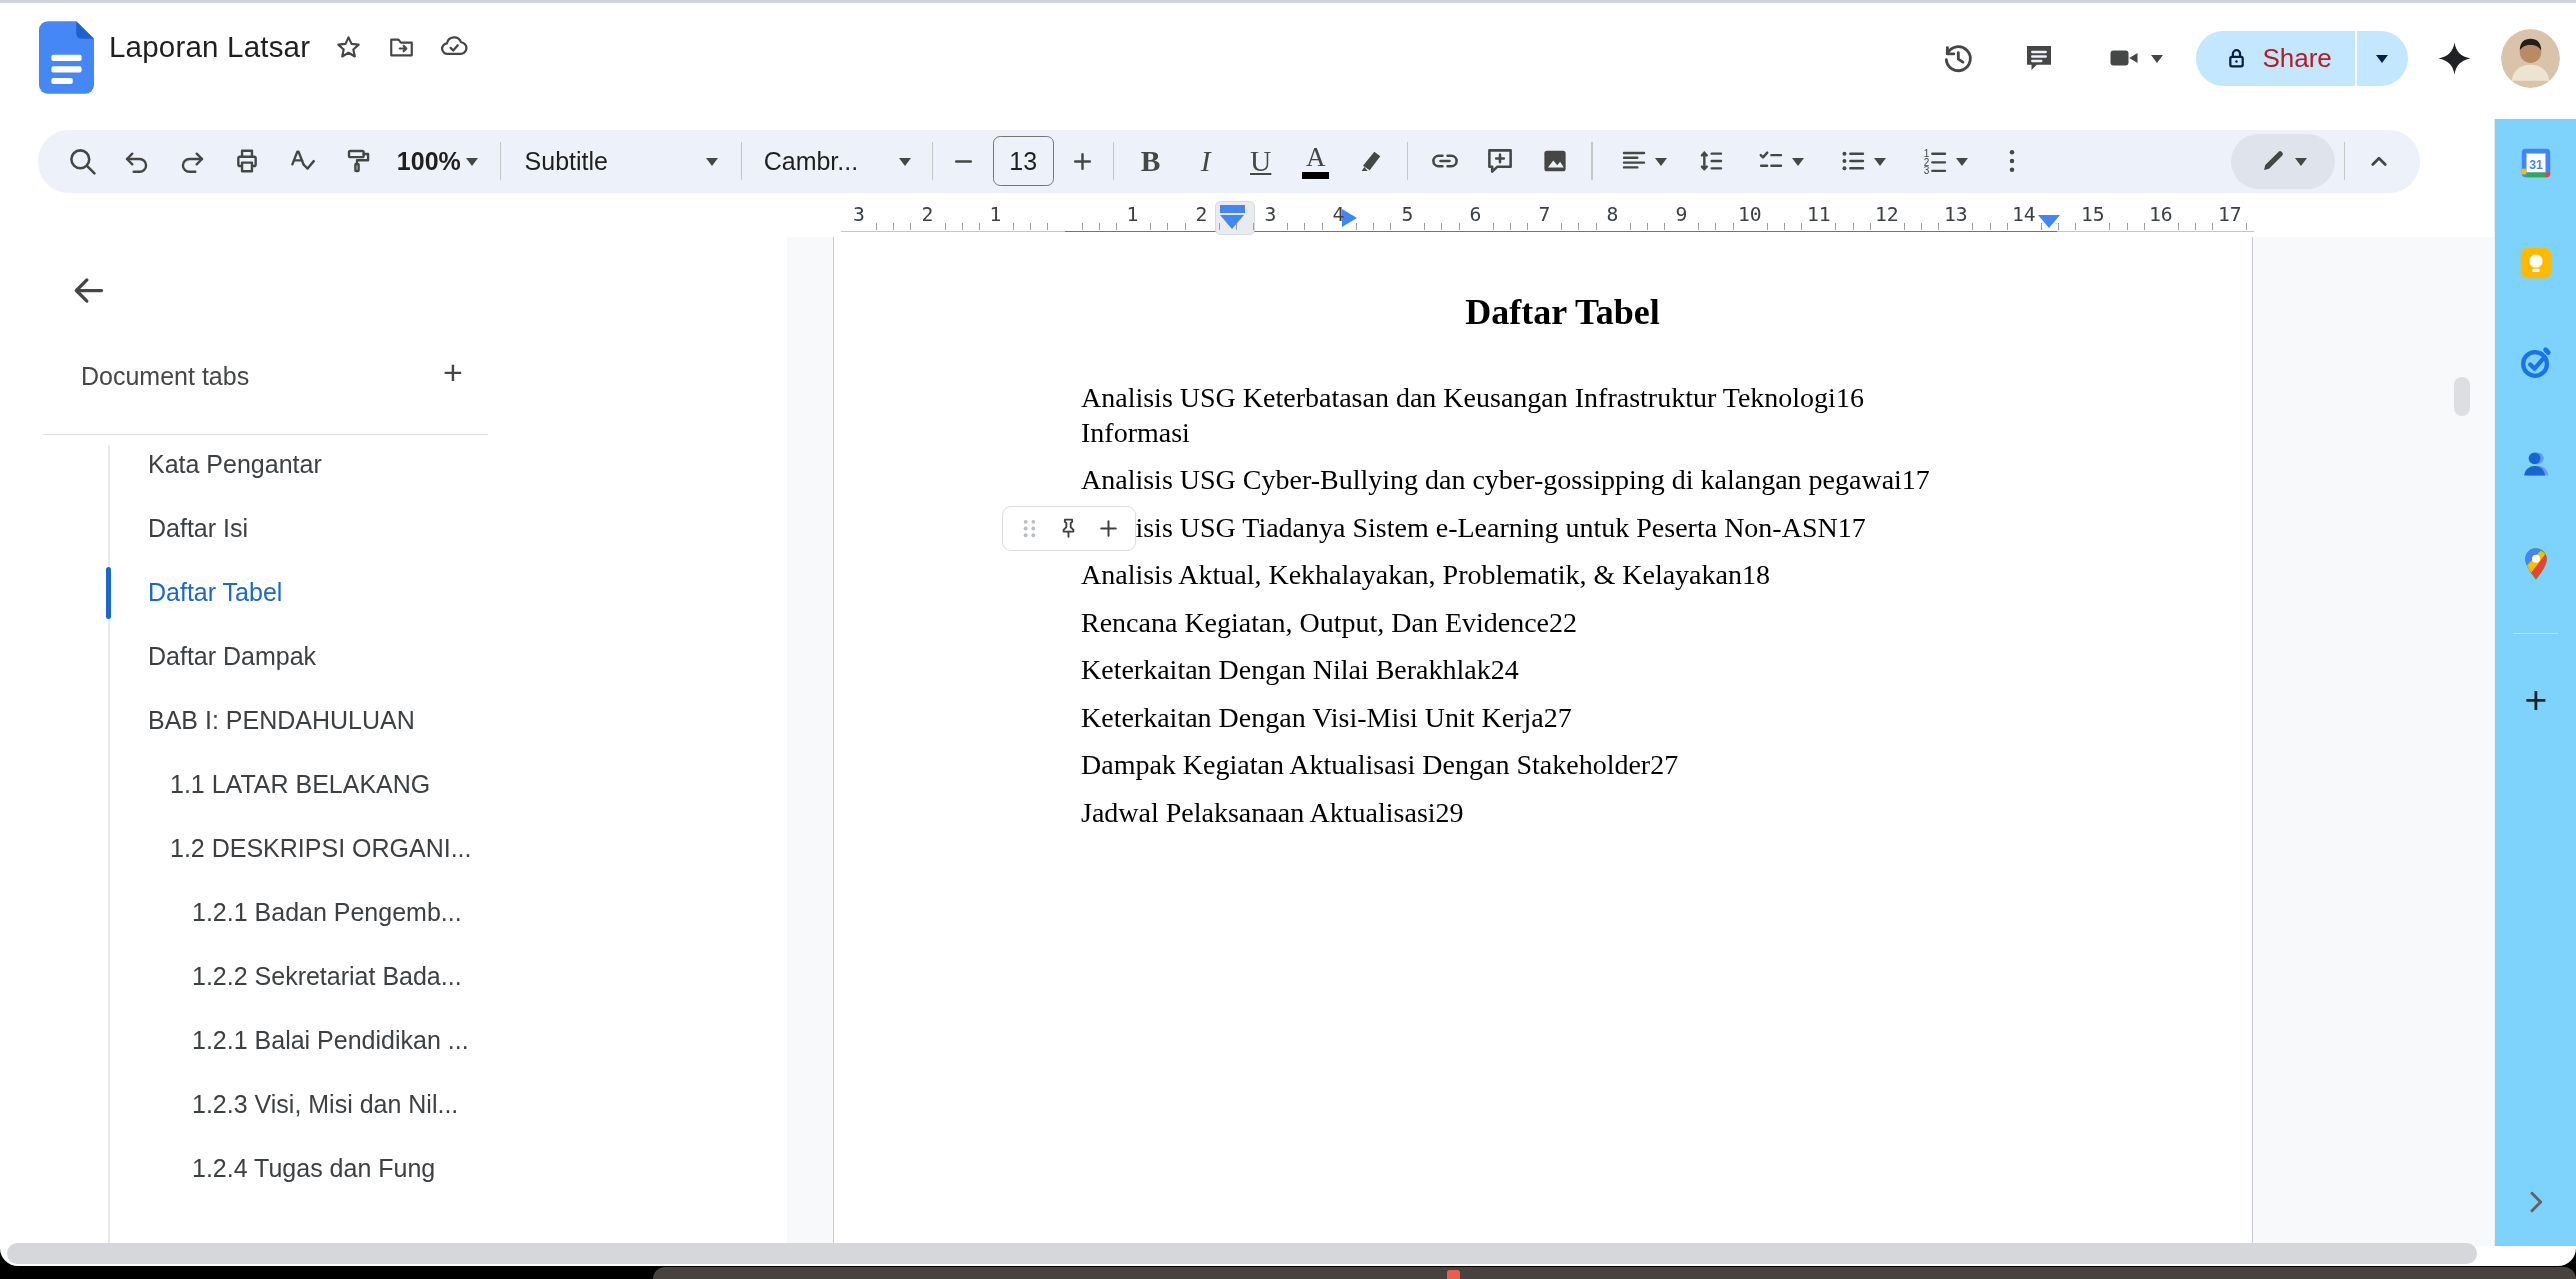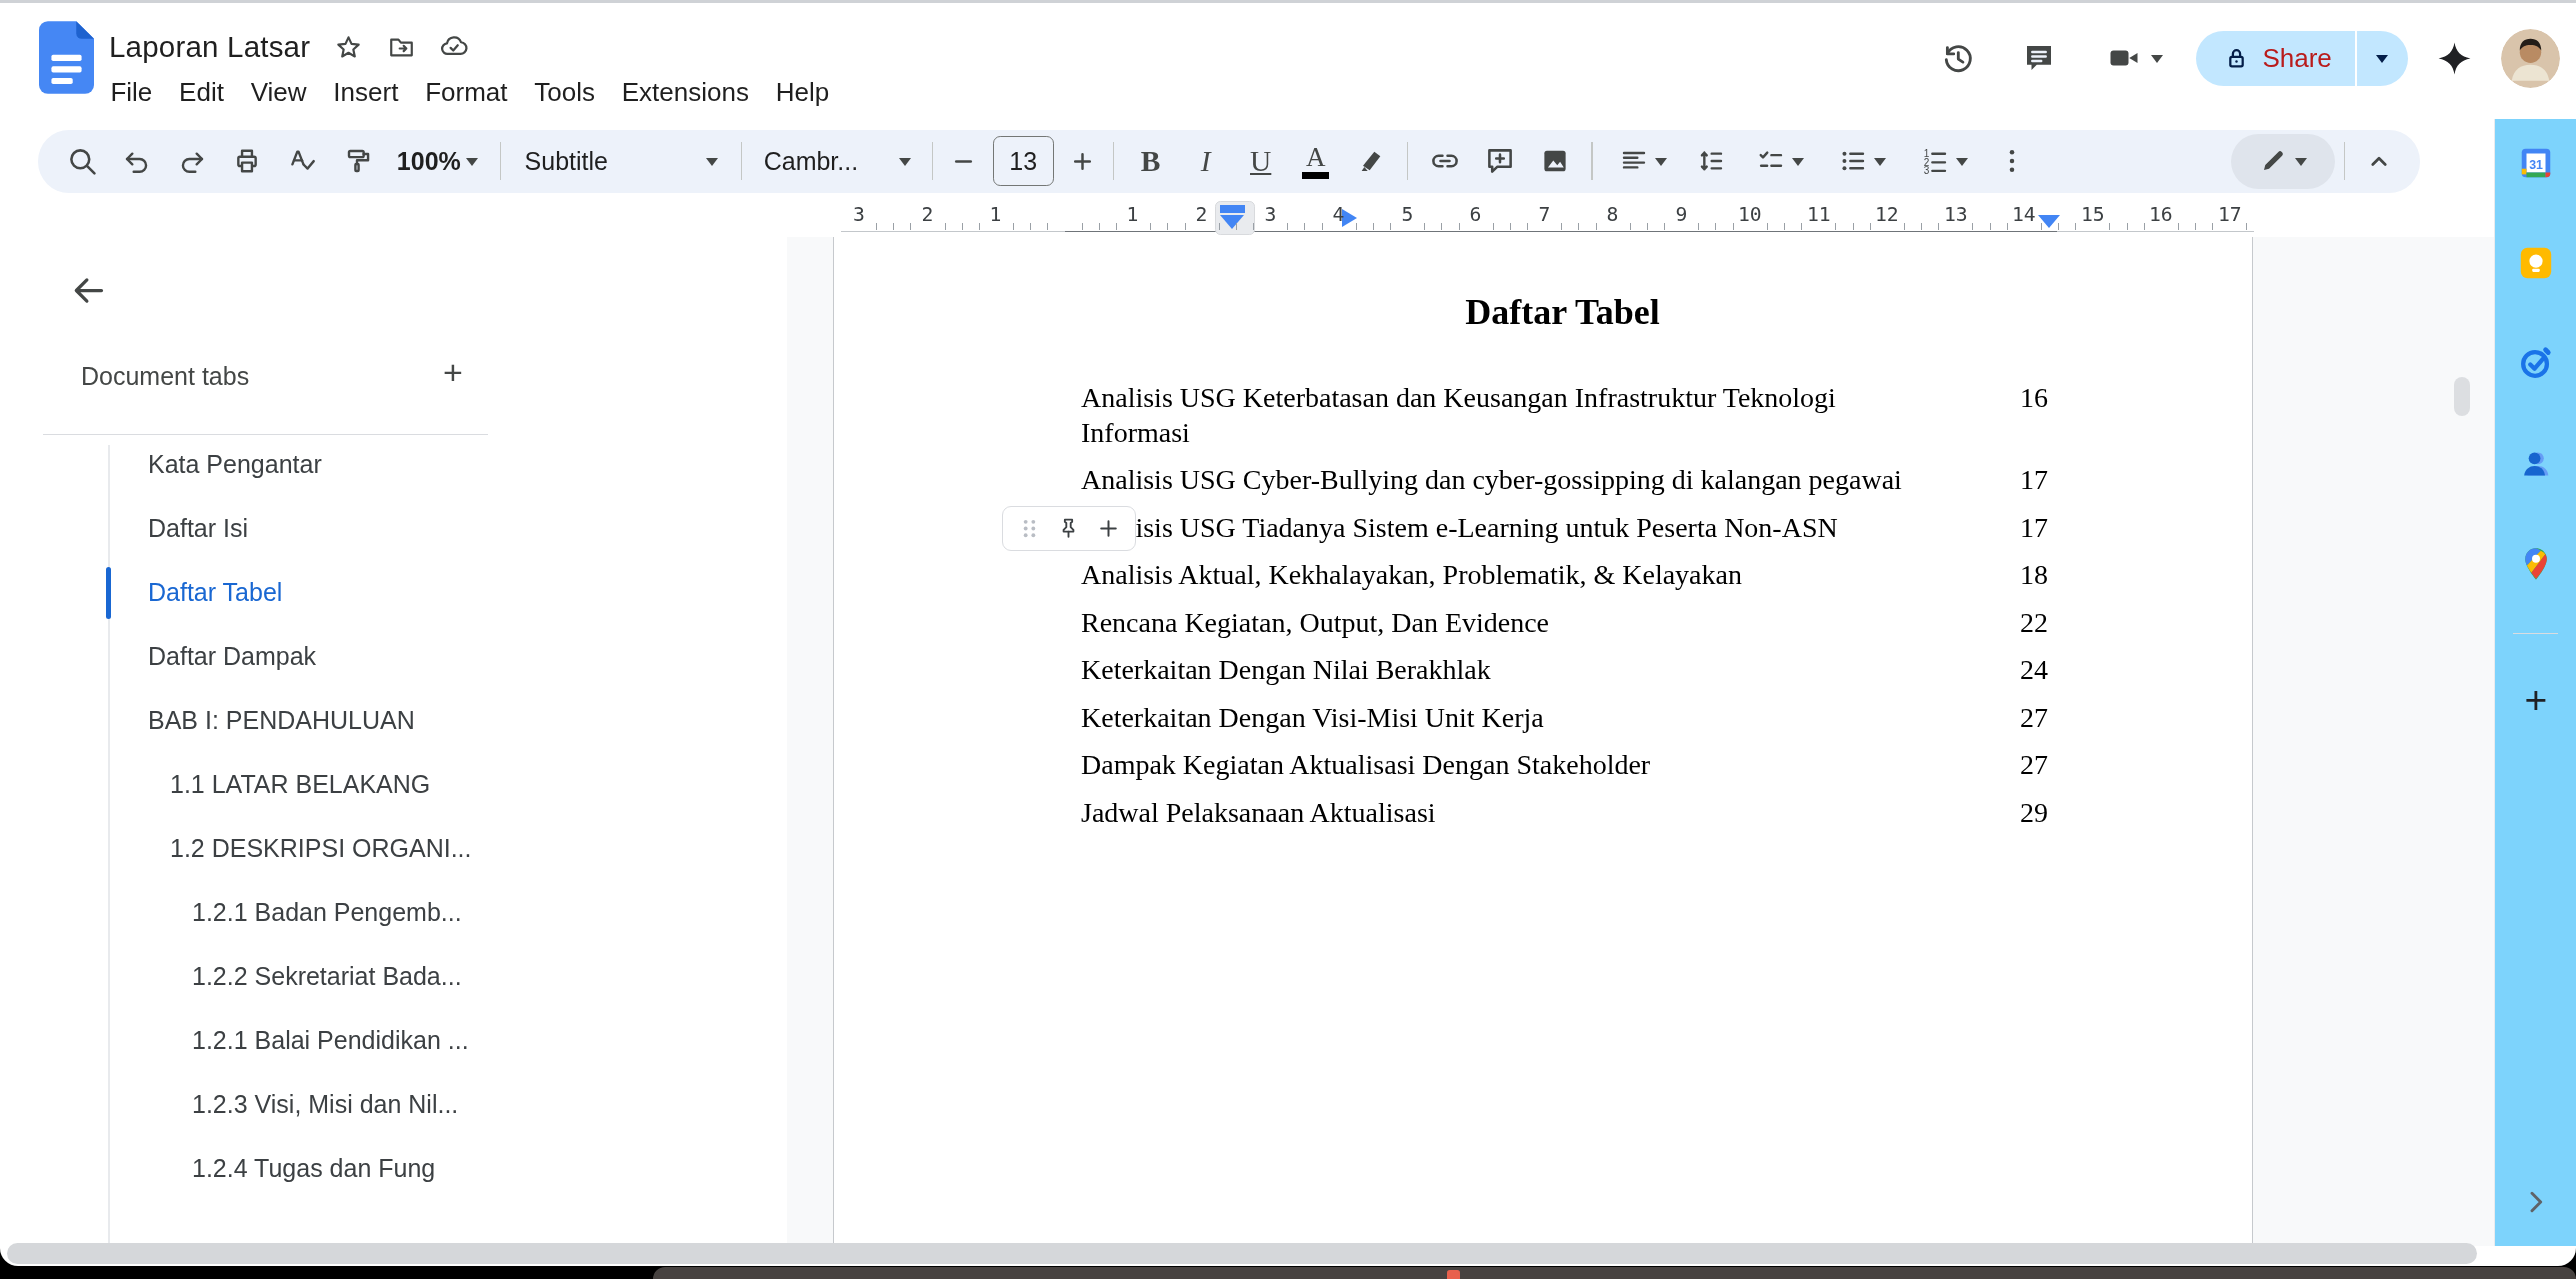--- a/index.html
+++ b/index.html
@@ -63,21 +63,21 @@
   .sb-item.lv1{padding-left:170px;}
   .sb-item.lv2{padding-left:192px;}
   .sb-item.active .sb-label{color:#1967d2;}
   .sb-item.active::before{content:"";position:absolute;left:106px;top:6.3px;width:5.4px;height:52px;border-radius:2.7px;background:#1967d2;}
 
   
   #canvas{left:787px;top:234px;width:1789px;height:1009px;background:#f8f9fa;}
   #page{position:absolute;left:46px;top:0;width:1418px;height:1009px;background:#fff;border-left:1.8px solid #c6c9cd;border-right:1.8px solid #c6c9cd;}
   #doc-heading{position:absolute;left:232px;top:54px;width:993px;text-align:center;font-family:"Liberation Serif",serif;font-weight:700;font-size:36px;color:#000;}
   #toc{position:absolute;left:247px;top:143px;width:967px;font-family:"Liberation Serif",serif;font-size:28px;color:#000;}
-  .toc-row{display:flex;justify-content:space-between;align-items:flex-start;margin-bottom:12.5px;line-height:35px;}
+  .toc-row{display:flex;align-items:flex-start;margin-bottom:12.5px;line-height:35px;}
   .toc-text{white-space:nowrap;}
   .toc-page{text-align:right;}
   #hover-pill{position:absolute;left:168px;top:269px;width:118px;height:43px;background:#fff;border:1.3px solid #dadce0;border-radius:9px;display:flex;align-items:center;justify-content:space-around;padding:0 7.2px;}
   #doc-scrollthumb{position:absolute;left:1667px;top:140px;width:16px;height:39px;background:#dcdee1;border-radius:8px;}
 
   
   #rail{right:0;top:116px;width:81px;height:1127px;background:#7dd3fc;border-left:0.9px solid #e9ebee;}
   .rail-btn{position:absolute;left:21.5px;width:39px;height:39px;display:flex;align-items:center;justify-content:center;}
   #rail-div{position:absolute;left:18px;top:514px;width:45px;height:1.3px;background:#dadce0;}
   #rail-plus{top:562px;font-size:39px;font-weight:300;color:#202124;}
@@ -120,30 +120,20 @@
           </svg>
       </span>
       <span class="hdr-mini">
         <svg class="ic" width="30" height="30" viewBox="0 0 24 24">
             <path d="M7 17.5a4.2 4.2 0 0 1-.6-8.4 5.8 5.8 0 0 1 11.2-.9 4 4 0 0 1-.6 9.3z"></path>
             <path d="M9.3 12.7l2.1 2.1 3.6-4.2"></path>
           </svg>
       </span>
     </div>
 
-    <div id="menubar" class="abs">
-        <span class="menu-item">File</span>
-        <span class="menu-item">Edit</span>
-        <span class="menu-item">View</span>
-        <span class="menu-item">Insert</span>
-        <span class="menu-item">Format</span>
-        <span class="menu-item">Tools</span>
-        <span class="menu-item">Extensions</span>
-        <span class="menu-item">Help</span>
-      </div>
 
     <div id="hdr-right" class="abs">
       <span class="hbtn">
         <svg class="ic" width="38" height="38" viewBox="0 0 24 24">
             <path d="M5.3 9.2A7.6 7.6 0 1 1 4.6 13"></path>
             <path d="M5.3 5.4v4h4"></path>
             <path d="M12.2 8.6v4.1l2.9 1.9"></path>
           </svg>
       </span>
       <span class="hbtn">

